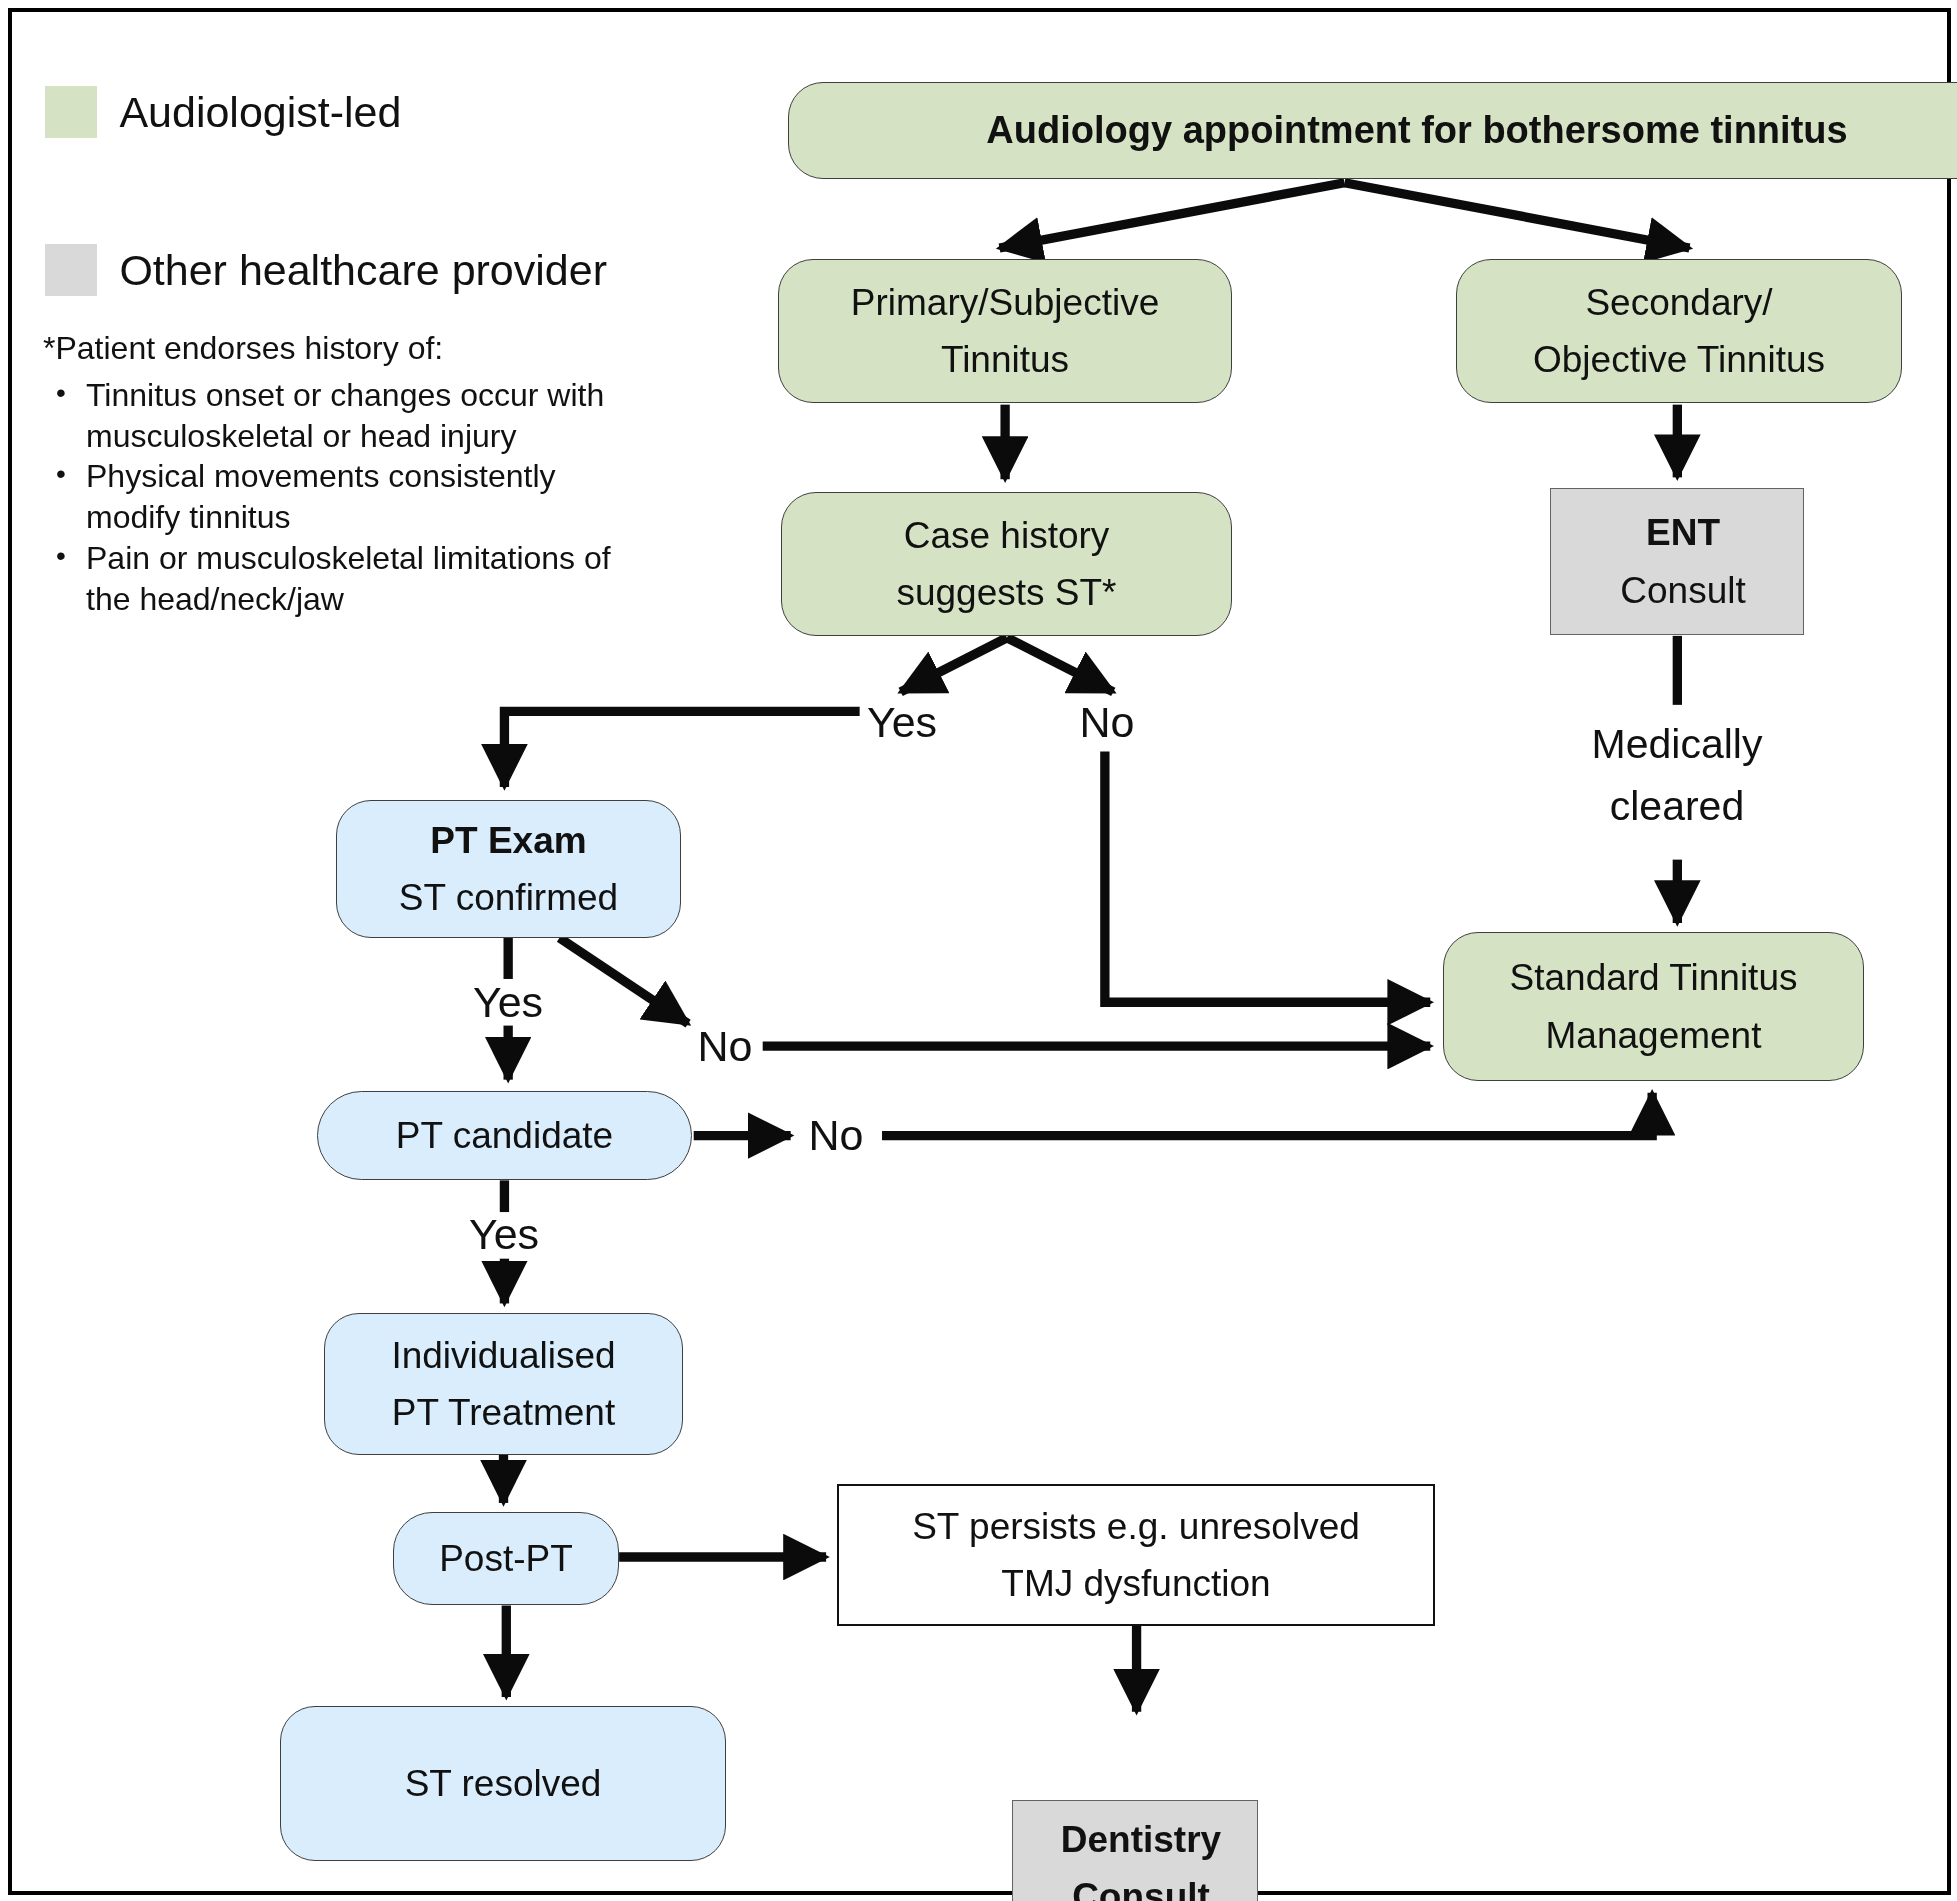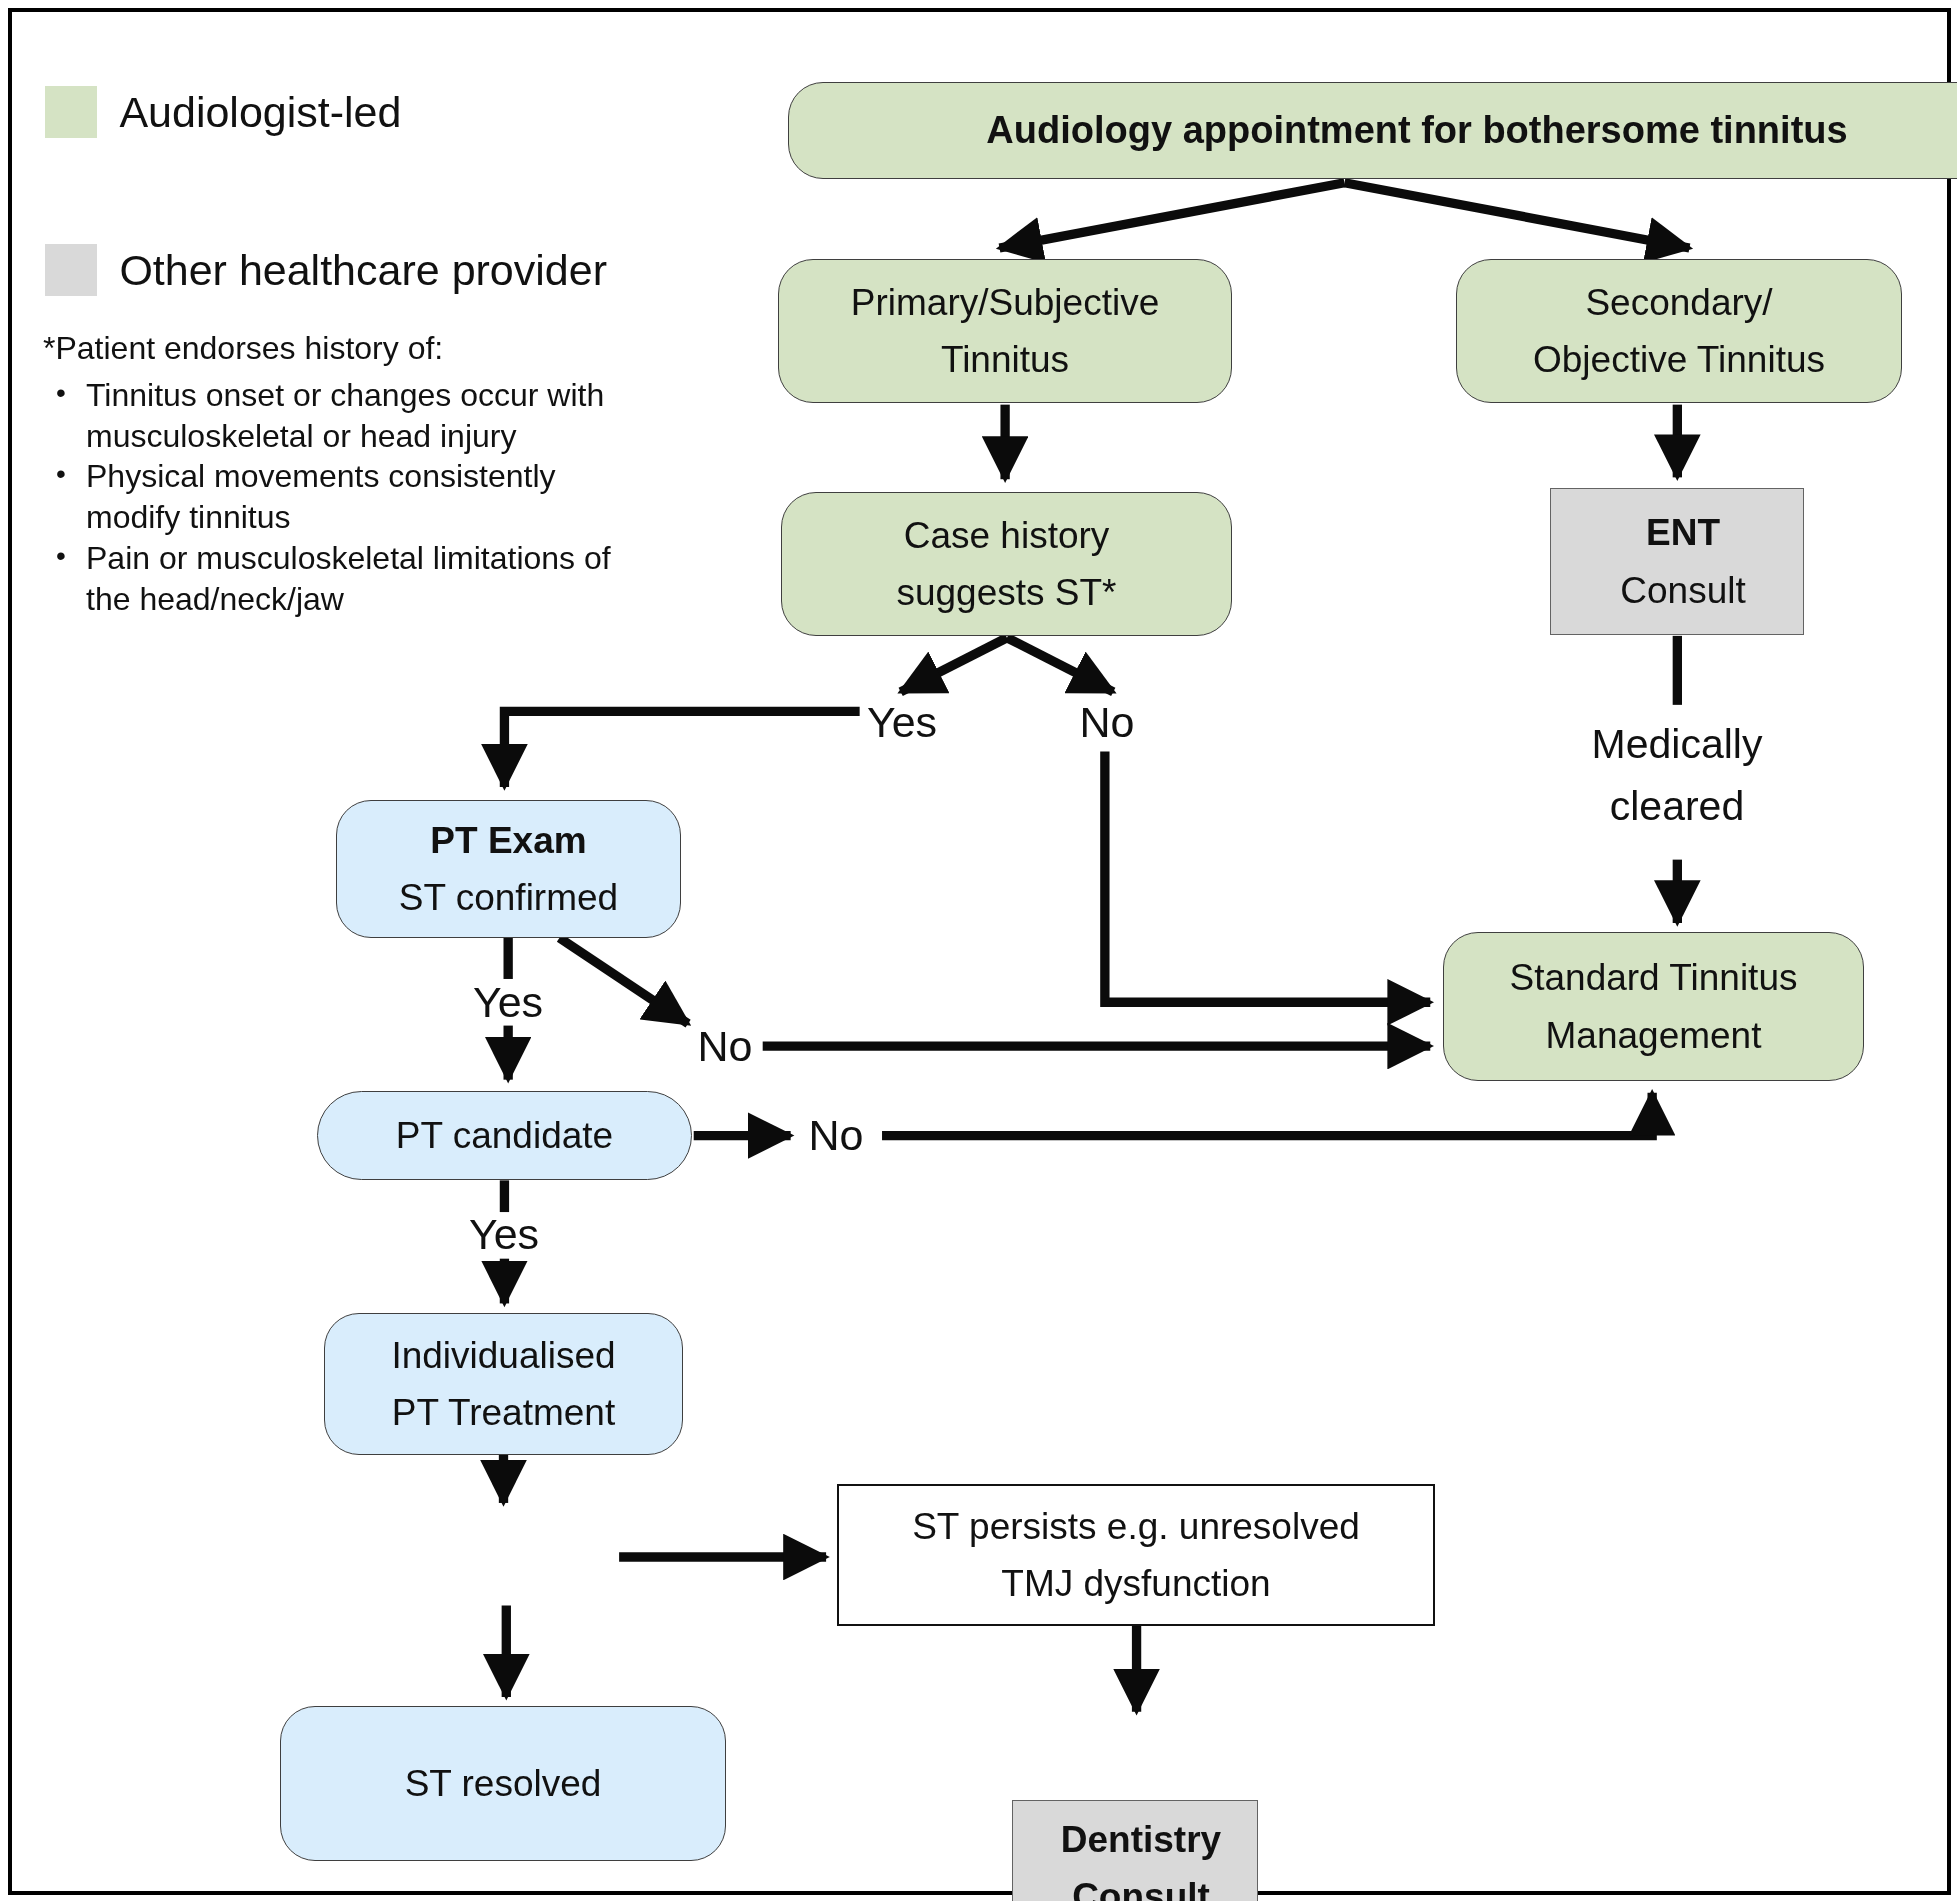--- a/index.html
+++ b/index.html
@@ -128,20 +128,23 @@
 
   <div class="node blue" style="left:317px;top:1091px;width:375px;height:89px;border-radius:45px;">
     <div>PT candidate</div>
   </div>
 
   <div class="node blue" style="left:324px;top:1313px;width:359px;height:142px;">
     <div>Individualised</div>
     <div>PT Treatment</div>
   </div>
 
+  <div class="node blue" style="left:393px;top:1512px;width:226px;height:93px;border-radius:39px;">
+    <div>Post-PT</div>
+  </div>
 
   <div class="node blue" style="left:280px;top:1706px;width:446px;height:155px;">
     <div>ST resolved</div>
   </div>
 
   <div class="node white-box" style="left:837px;top:1484px;width:598px;height:142px;">
     <div>ST persists e.g. unresolved</div>
     <div>TMJ dysfunction</div>
   </div>
 

